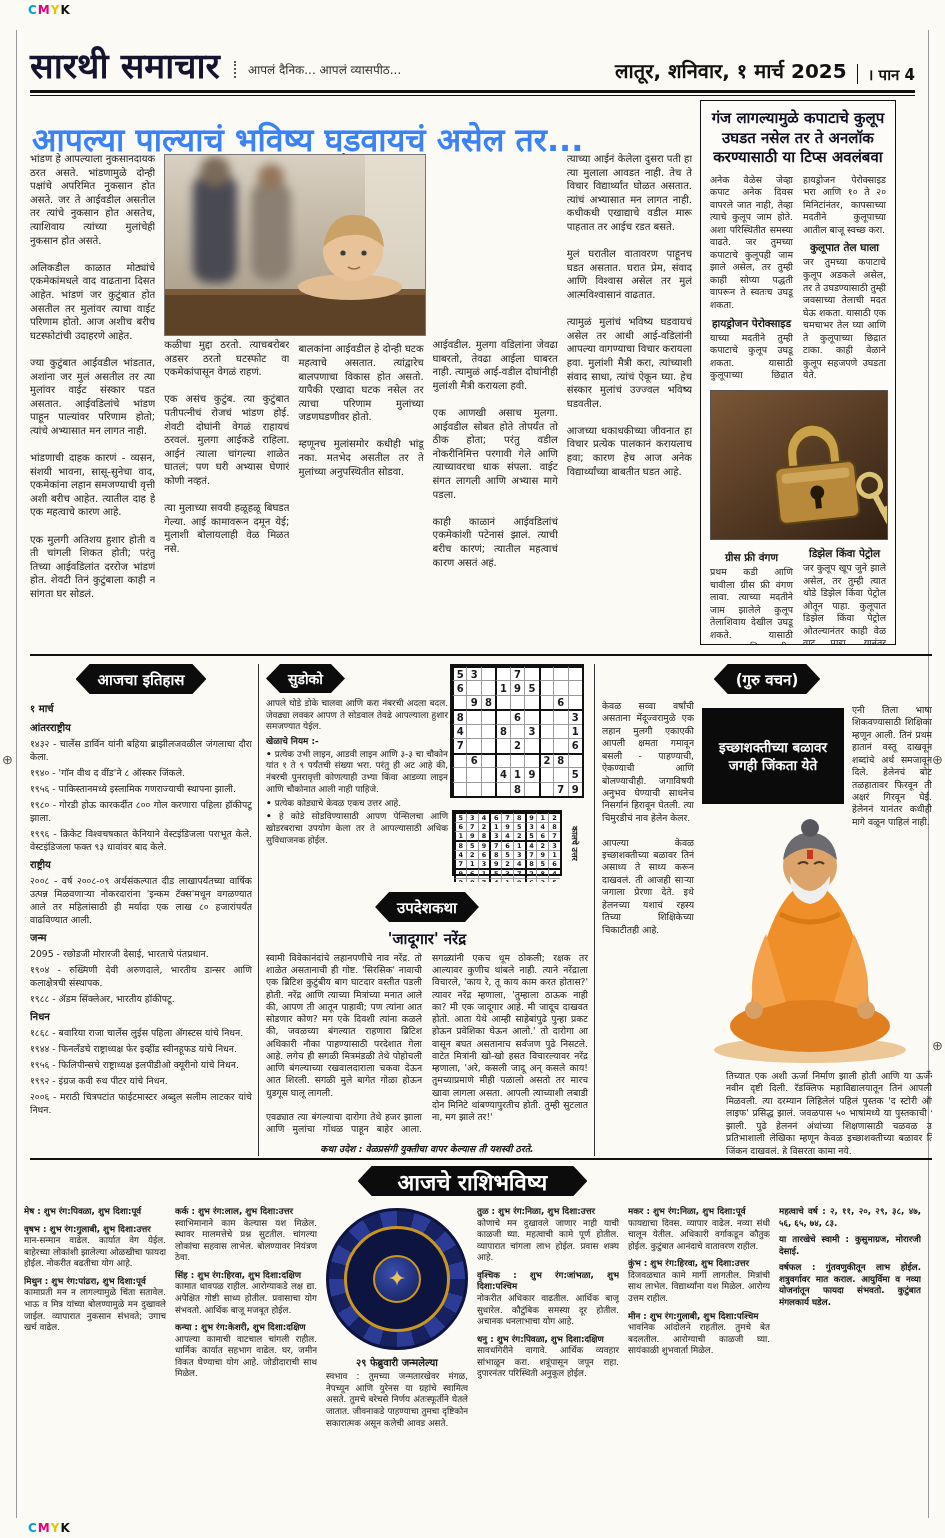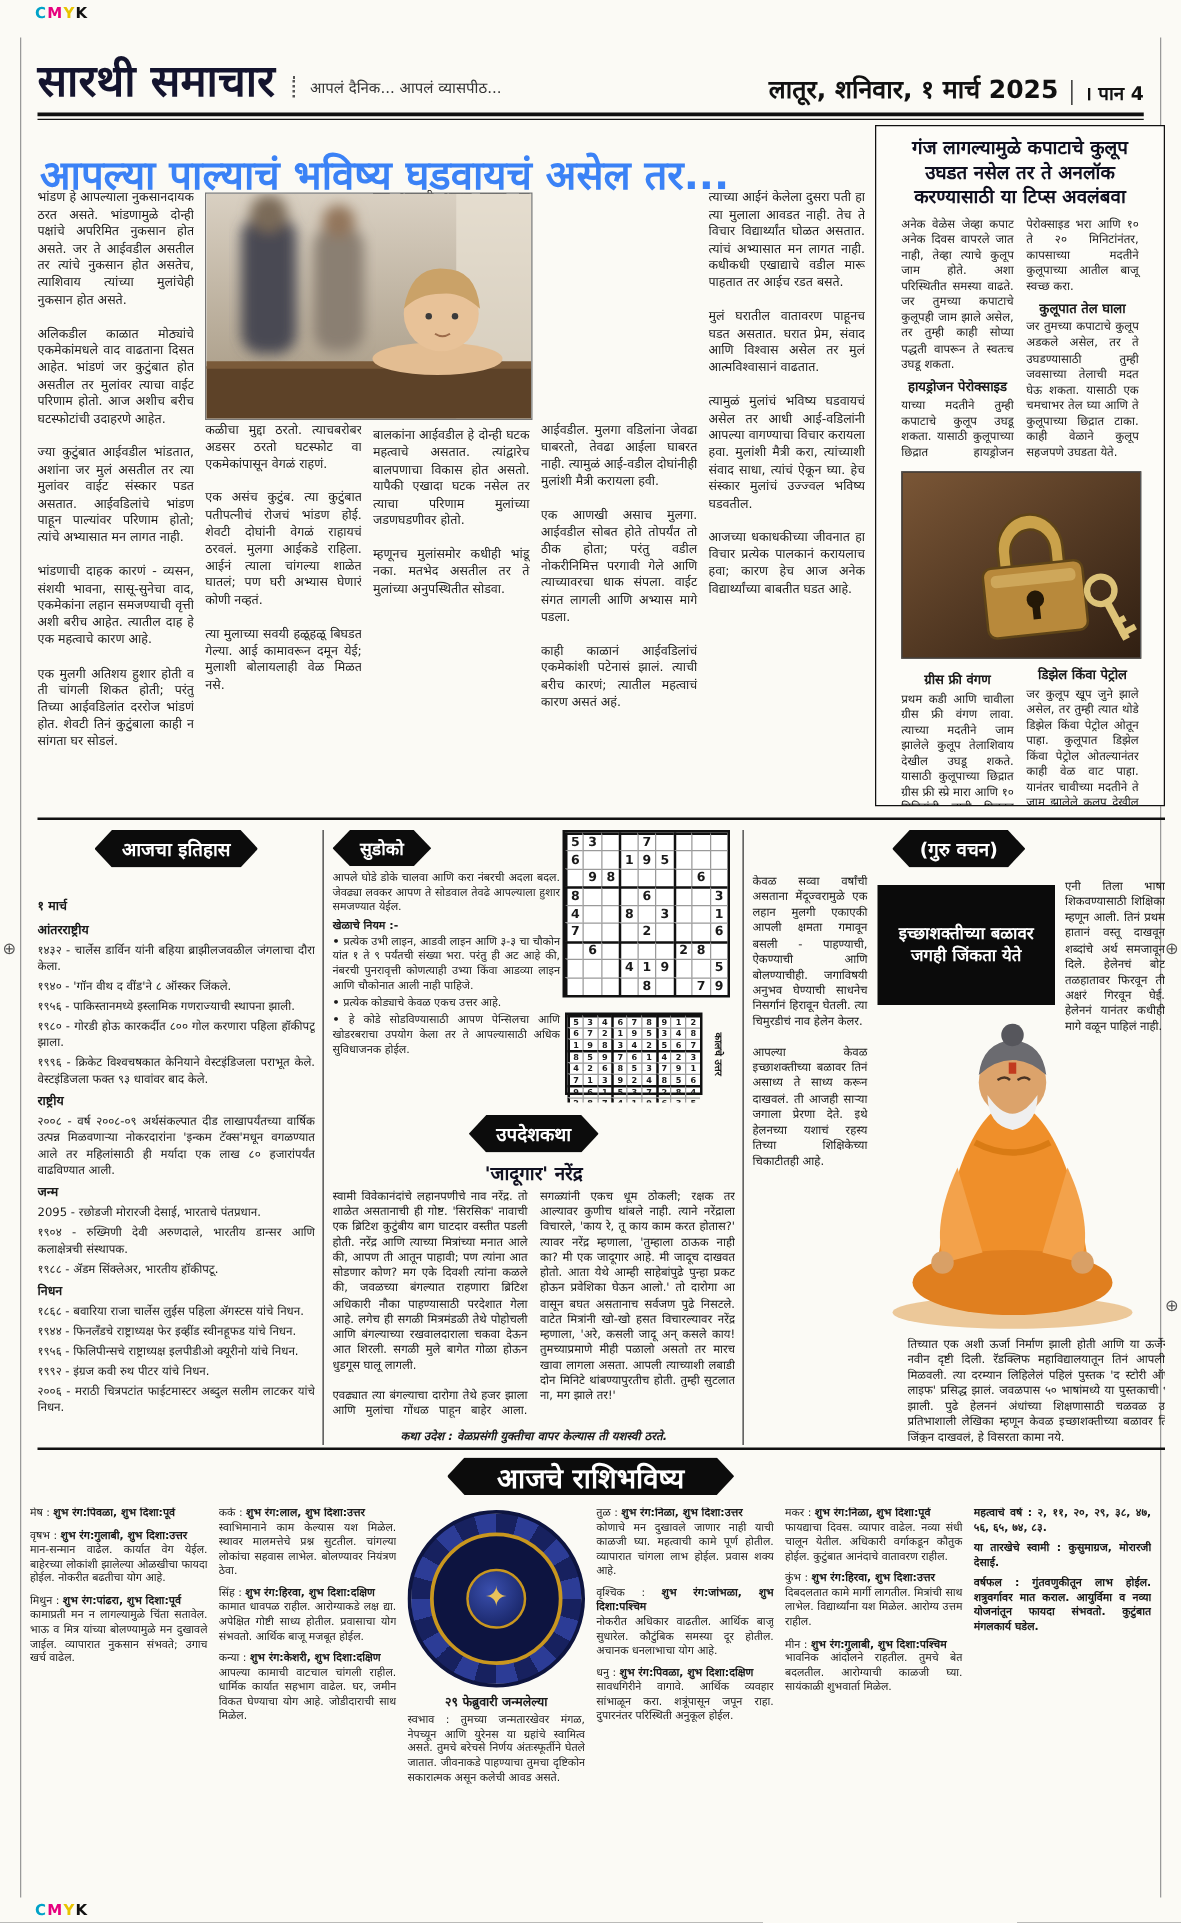--- a/index.html
+++ b/index.html
@@ -19,35 +19,35 @@
   .page-no{font-size:15px;font-weight:700;color:#111;border-left:1.5px solid #111;padding-left:10px;}
   .rule-thick{left:30px;right:30px;top:90px;height:3px;background:#111;}
   .rule-thin{left:30px;right:30px;top:95px;height:1px;background:#111;}
   
   .headline{left:32px;top:102px;width:660px;font-size:32px;font-weight:800;color:#3b82f6;line-height:1.12;}
   .lead-cols{left:30px;top:152px;width:662px;height:498px;display:flex;gap:9px;overflow:hidden;}
   .lead-col{flex:1;font-size:10px;line-height:1.36;text-align:justify;white-space:pre-line;overflow:hidden;}
   .pad-photo{padding-top:186px;}
   .lead-photo{position:absolute;left:134px;top:2px;width:260px;height:180px;border:1px solid #777;overflow:hidden;}
   
-  .tips-box{left:700px;top:100px;width:232px;height:545px;border:1.5px solid #111;padding:8px 20px;box-sizing:border-box;overflow:hidden;background:#fdfcf8;}
+  .tips-box{left:700px;top:100px;width:196px;height:545px;border:1.5px solid #111;padding:8px 9px;box-sizing:border-box;overflow:hidden;background:#fdfcf8;}
   .tips-head{font-size:15px;font-weight:800;text-align:center;line-height:1.3;color:#101020;margin-bottom:6px;}
   .tips-cols{column-count:2;column-gap:10px;font-size:9.3px;line-height:1.35;text-align:justify;}
   .tip-h{font-weight:800;text-align:center;font-size:10.5px;margin:4px 0 2px;}
   .tip-t{margin-bottom:4px;}
   .lock-fig{width:100%;height:148px;margin:6px 0;border:1px solid #555;overflow:hidden;background:#3a281a;}
   
   .ribbon{background:#0c0c0c;color:#fff;font-weight:800;text-align:center;padding:5px 22px;font-size:15px;
           clip-path:polygon(0 50%,14px 0,calc(100% - 14px) 0,100% 50%,calc(100% - 14px) 100%,14px 100%);
           display:inline-block;}
   .hr-main{left:30px;right:13px;height:1.5px;background:#111;}
   .vsep{position:absolute;width:1px;background:#333;}
   
   .hist{left:30px;top:664px;width:222px;height:492px;overflow:hidden;}
-  .hist-list{margin-top:25px;font-size:9.3px;line-height:1.4;}
+  .hist-list{margin-top:8px;font-size:9.3px;line-height:1.4;}
   .hist-item{margin-bottom:3px;text-align:justify;}
   .hist-item.hh{font-weight:800;font-size:10px;margin:5px 0 2px;}
   
   .sudoku{left:266px;top:664px;width:322px;height:218px;overflow:hidden;}
   .sud-text{position:absolute;left:0;top:34px;width:182px;font-size:8.8px;line-height:1.33;text-align:justify;}
   .sud-rules-label{font-weight:800;margin:3px 0 1px;}
   .rule-item{margin-bottom:2px;}
   .rule-item::before{content:"• ";font-weight:bold;}
   .sgrid{display:grid;grid-template-columns:repeat(9,1fr);grid-auto-rows:1fr;background:#fff;border:2px solid #111;box-sizing:border-box;}
   .sgrid div{border-top:1px solid #9a9a9a;border-left:1px solid #9a9a9a;display:flex;align-items:center;justify-content:center;font-weight:700;}
@@ -68,21 +68,21 @@
               font-size:13.5px;font-weight:800;display:flex;align-items:center;justify-content:center;text-align:center;padding:6px;box-sizing:border-box;line-height:1.35;}
   .guru-right{position:absolute;left:250px;top:40px;width:80px;font-size:9.2px;line-height:1.35;text-align:justify;height:210px;overflow:hidden;}
   .guru-fig{position:absolute;left:100px;top:150px;width:216px;height:252px;}
   .guru-bottom{position:absolute;left:100px;top:406px;width:230px;font-size:9.2px;line-height:1.35;text-align:justify;height:84px;overflow:hidden;margin-left:24px;}
   
   .horo-banner{top:1166px;left:50%;transform:translateX(-50%);}
   .horo-banner .ribbon{font-size:22px;padding:0 40px;}
   .horo-grid{left:24px;top:1206px;width:897px;height:316px;display:grid;grid-template-columns:repeat(6,1fr);gap:9px;overflow:hidden;}
   .horo-col{font-size:8.7px;line-height:1.33;text-align:justify;overflow:hidden;}
   .rashi{margin-bottom:6px;}
-  .r-sign{font-weight:400;}
+  .r-sign{font-weight:700;}
   .r-sign::after{content:" : ";}
   .r-meta{font-weight:700;}
   .wheel-col{text-align:center;}
   .wheel{width:142px;height:142px;border-radius:50%;margin:2px auto 6px;position:relative;
          background:repeating-conic-gradient(#17215f 0deg 15deg,#2c3c96 15deg 30deg);border:3px solid #0e1540;box-sizing:border-box;}
   .wheel .ring{position:absolute;inset:15px;border-radius:50%;background:#0d1440;border:3px solid #c9971f;}
   .wheel .hub{position:absolute;inset:44px;border-radius:50%;background:radial-gradient(circle at 40% 35%,#3a4fae,#101b55);border:2px solid #c9971f;}
   .wheel .star{position:absolute;inset:0;display:flex;align-items:center;justify-content:center;color:#e9c25a;font-size:22px;}
   .center-title{font-weight:800;font-size:10px;margin:2px 0;}
   .center-text{text-align:justify;}
@@ -541,21 +541,21 @@
         </div>
       </div>
     <div class="horo-col">
 
     <div class="rashi">
           <div class="r-head"><span class="r-sign">मकर</span><span class="r-meta">शुभ रंग:निळा, शुभ दिशा:पूर्व</span></div>
           <div class="r-text">फायद्याचा दिवस. व्यापार वाढेल. नव्या संधी चालून येतील. अधिकारी वर्गाकडून कौतुक होईल. कुटुंबात आनंदाचे वातावरण राहील.</div>
         </div>
         <div class="rashi">
           <div class="r-head"><span class="r-sign">कुंभ</span><span class="r-meta">शुभ रंग:हिरवा, शुभ दिशा:उत्तर</span></div>
-          <div class="r-text">दिबदलतात कामे मार्गी लागतील. मित्रांची साथ लाभेल. विद्यार्थ्यांना यश मिळेल. आरोग्य उत्तम राहील.</div>
+          <div class="r-text">दिजवळचात कामे मार्गी लागतील. मित्रांची साथ लाभेल. विद्यार्थ्यांना यश मिळेल. आरोग्य उत्तम राहील.</div>
         </div>
         <div class="rashi">
           <div class="r-head"><span class="r-sign">मीन</span><span class="r-meta">शुभ रंग:गुलाबी, शुभ दिशा:पश्चिम</span></div>
           <div class="r-text">भावनिक आंदोलने राहतील. तुमचे बेत बदलतील. आरोग्याची काळजी घ्या. सायंकाळी शुभवार्ता मिळेल.</div>
         </div>
       </div>
     <div class="horo-col">
 
     <div class="note-item">महत्वाचे वर्ष : २, ११, २०, २९, ३८, ४७, ५६, ६५, ७४, ८३.</div>
         <div class="note-item">या तारखेचे स्वामी : कुसुमाग्रज, मोरारजी देसाई.</div>

